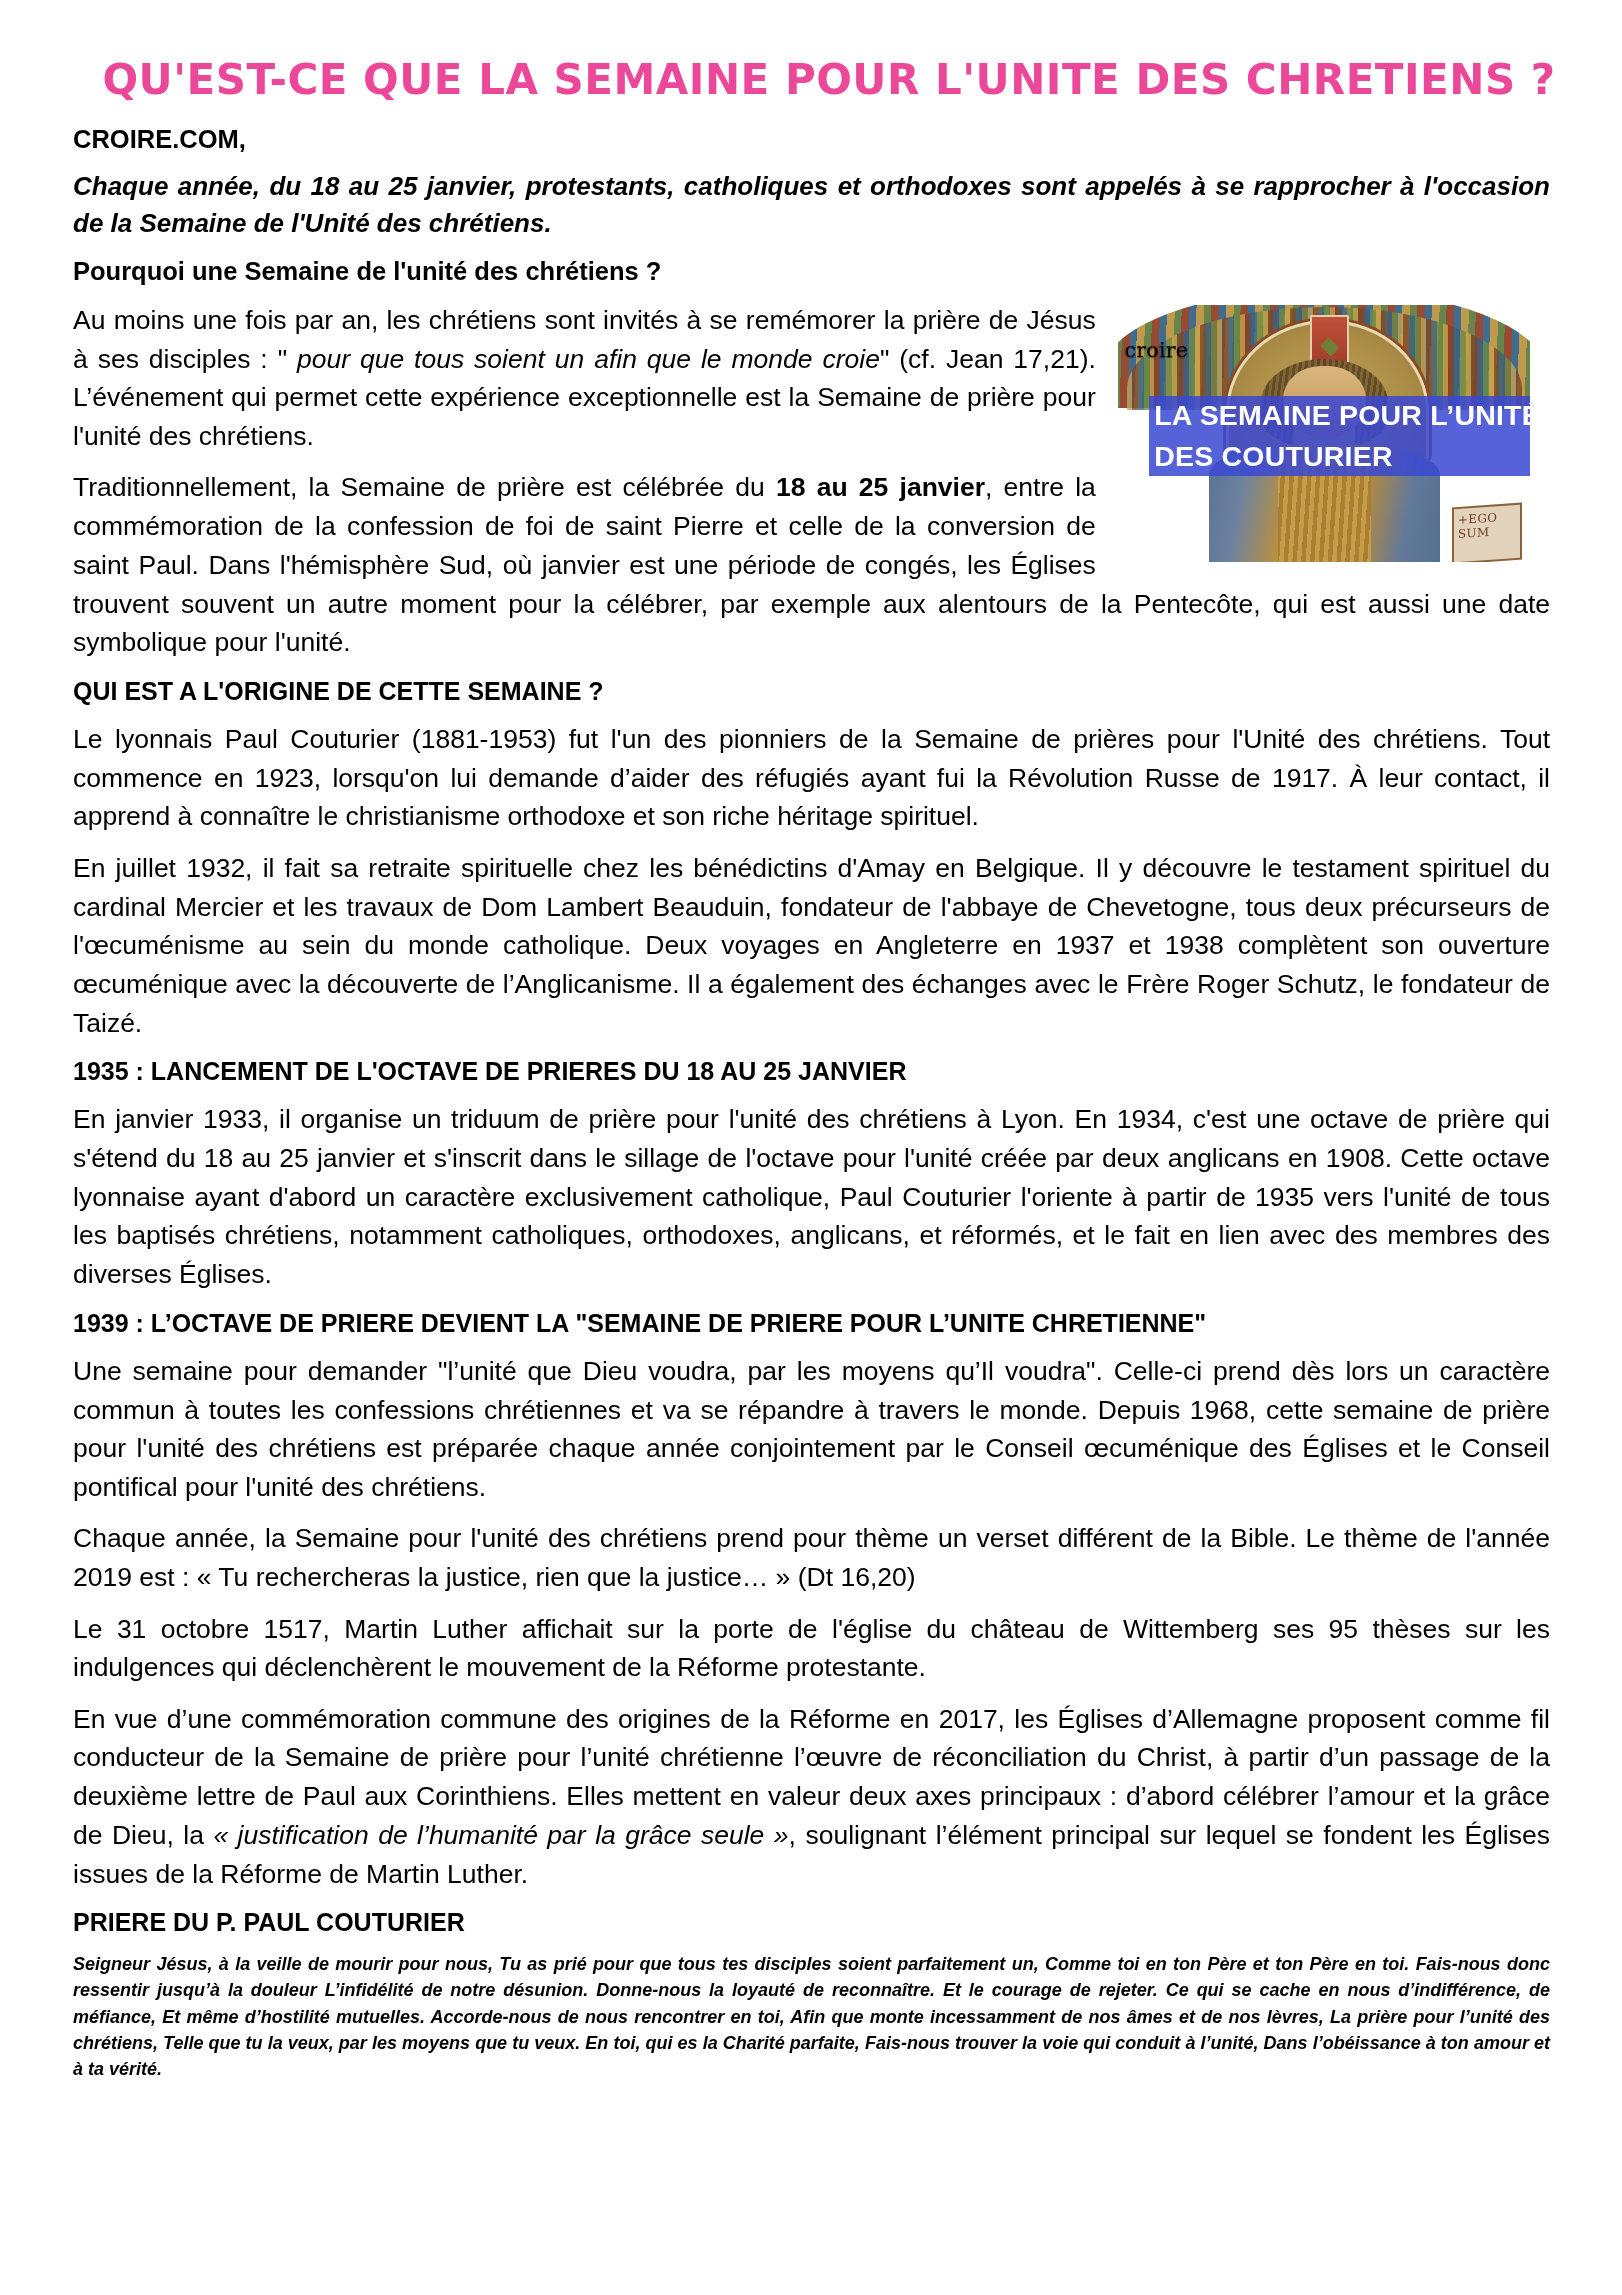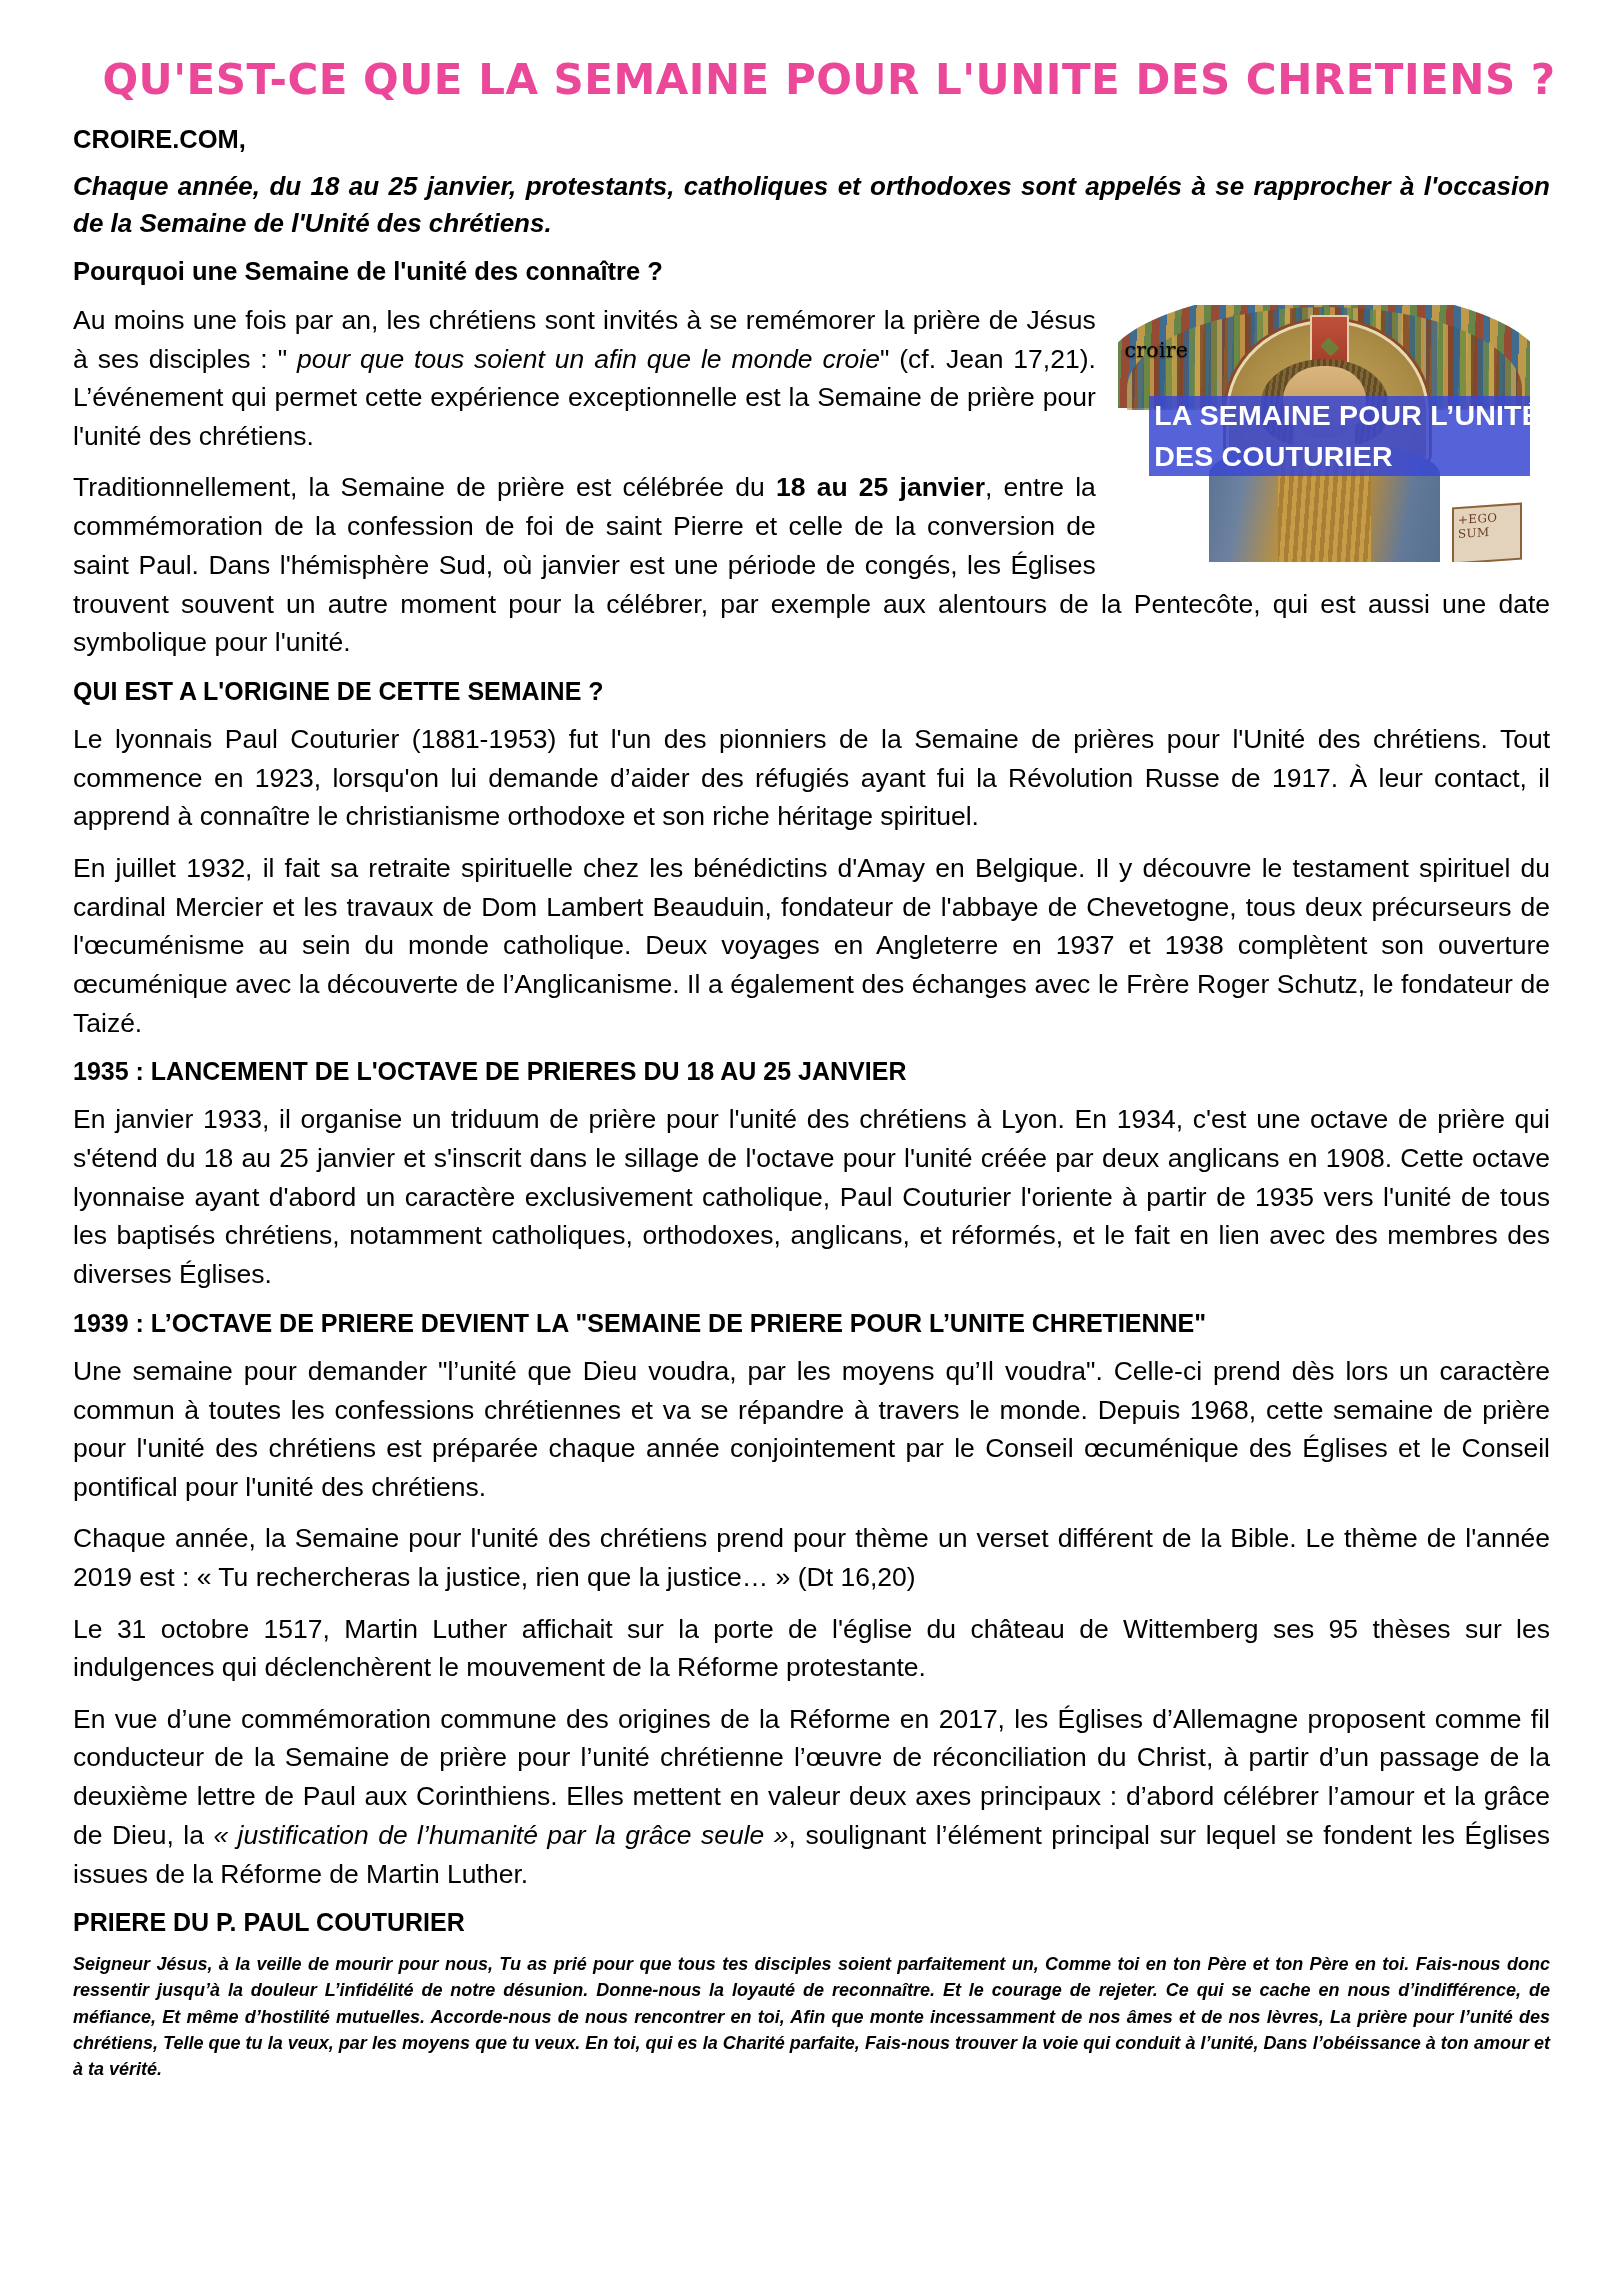--- a/index.html
+++ b/index.html
@@ -290,21 +290,21 @@
 <body>
 
 <div class="page">
 
   <h1 class="doc-title">QU'EST-CE QUE LA SEMAINE POUR L'UNITE DES CHRETIENS ?</h1>
 
   <p class="source-line">CROIRE.COM,</p>
 
   <p class="lead">Chaque année, du 18 au 25 janvier, protestants, catholiques et orthodoxes sont appelés à se rapprocher à l'occasion de la Semaine de l'Unité des chrétiens.</p>
 
-  <p class="subhead">Pourquoi une Semaine de l'unité des connaître ?</p>
+  <p class="subhead">Pourquoi une Semaine de l'unité des chrétiens ?</p>
 
   <figure class="illus">
     <div class="mosaic"></div>
     <div class="band"></div>
     <div class="band2"></div>
     <div class="halo"></div>
     <div class="crossbar"></div>
     <div class="hair"></div>
     <div class="face"></div>
     <div class="robe"></div>

